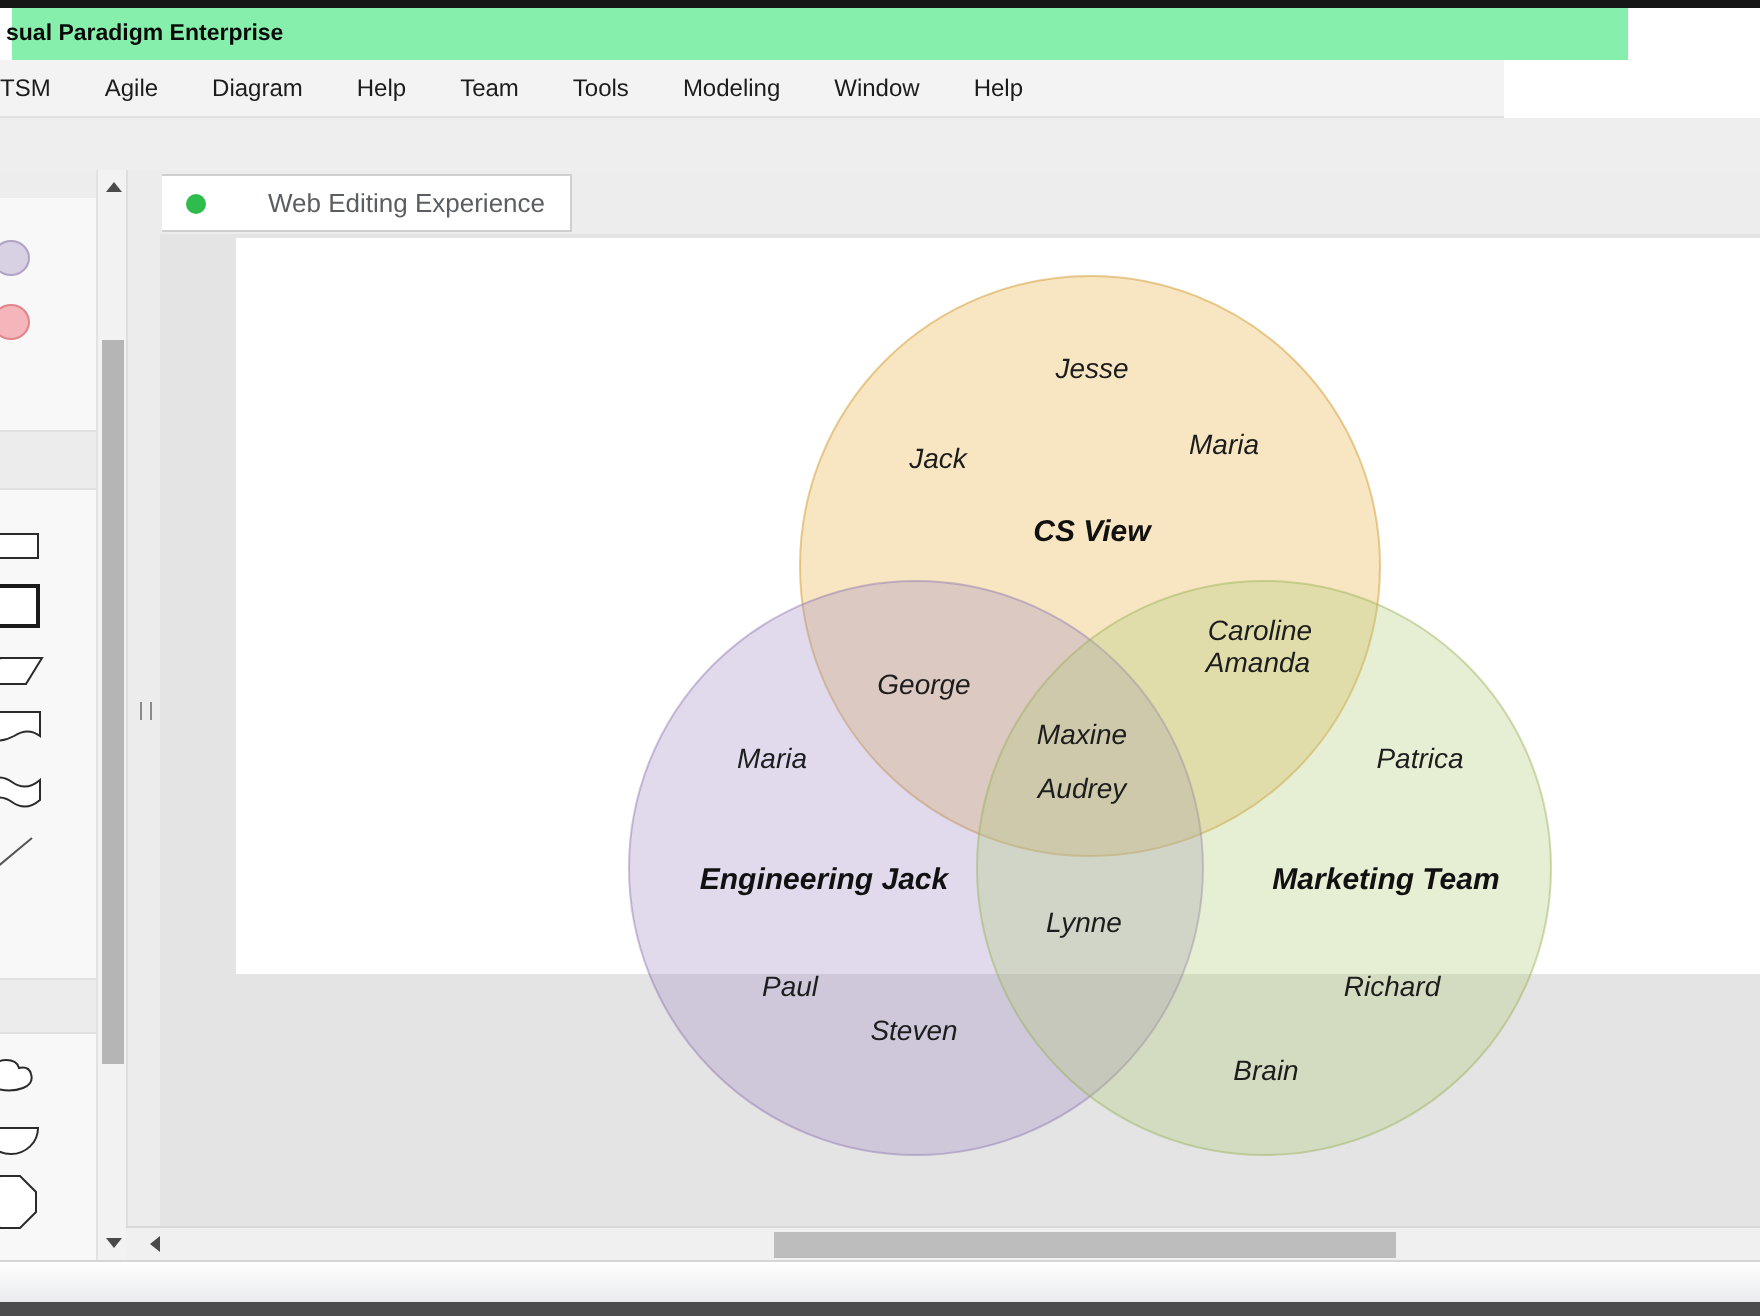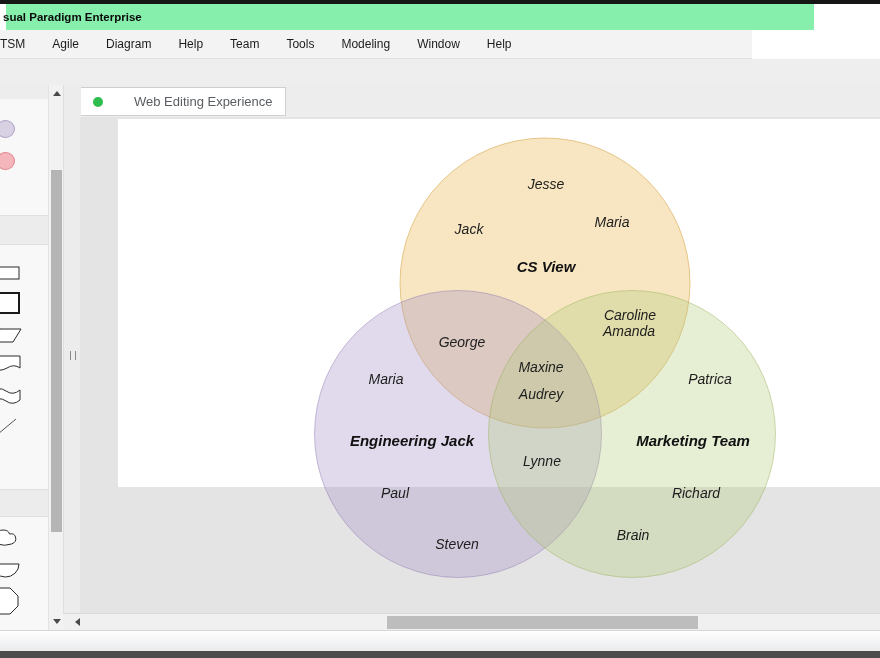--- a/index.html
+++ b/index.html
@@ -178,21 +178,21 @@
         <div class="venn-label" style="left: 511px; top: 212px;">Amanda</div>
         <div class="venn-label" style="left: 423px; top: 248px; text-align: center;">Maxine</div>
         <div class="venn-label" style="left: 423px; top: 275px;">Audrey</div>
         <div class="venn-label" style="left: 268px; top: 260px;">Maria</div>
         <div class="venn-label" style="left: 592px; top: 260px;">Patrica</div>
         <div class="venn-label bold" style="left: 294px; top: 321px;">Engineering Jack</div>
         <div class="venn-label bold" style="left: 575px; top: 321px;">Marketing Team</div>
         <div class="venn-label" style="left: 424px; top: 342px;">Lynne</div>
         <div class="venn-label" style="left: 277px; top: 374px;">Paul</div>
         <div class="venn-label" style="left: 578px; top: 374px; text-align: center;">Richard</div>
-        <div class="venn-label" style="left: 339px; top: 425px;">Steven</div>
+        <div class="venn-label" style="left: 339px; top: 396px;">Steven</div>
         <div class="venn-label" style="left: 515px; top: 416px;">Brain</div>
       </div>
   </div>
 
   <div class="hscroll">
     <div class="arr-left"></div>
     <div class="hscroll-thumb"></div>
   </div>
 
   <div class="statusbar"></div>

